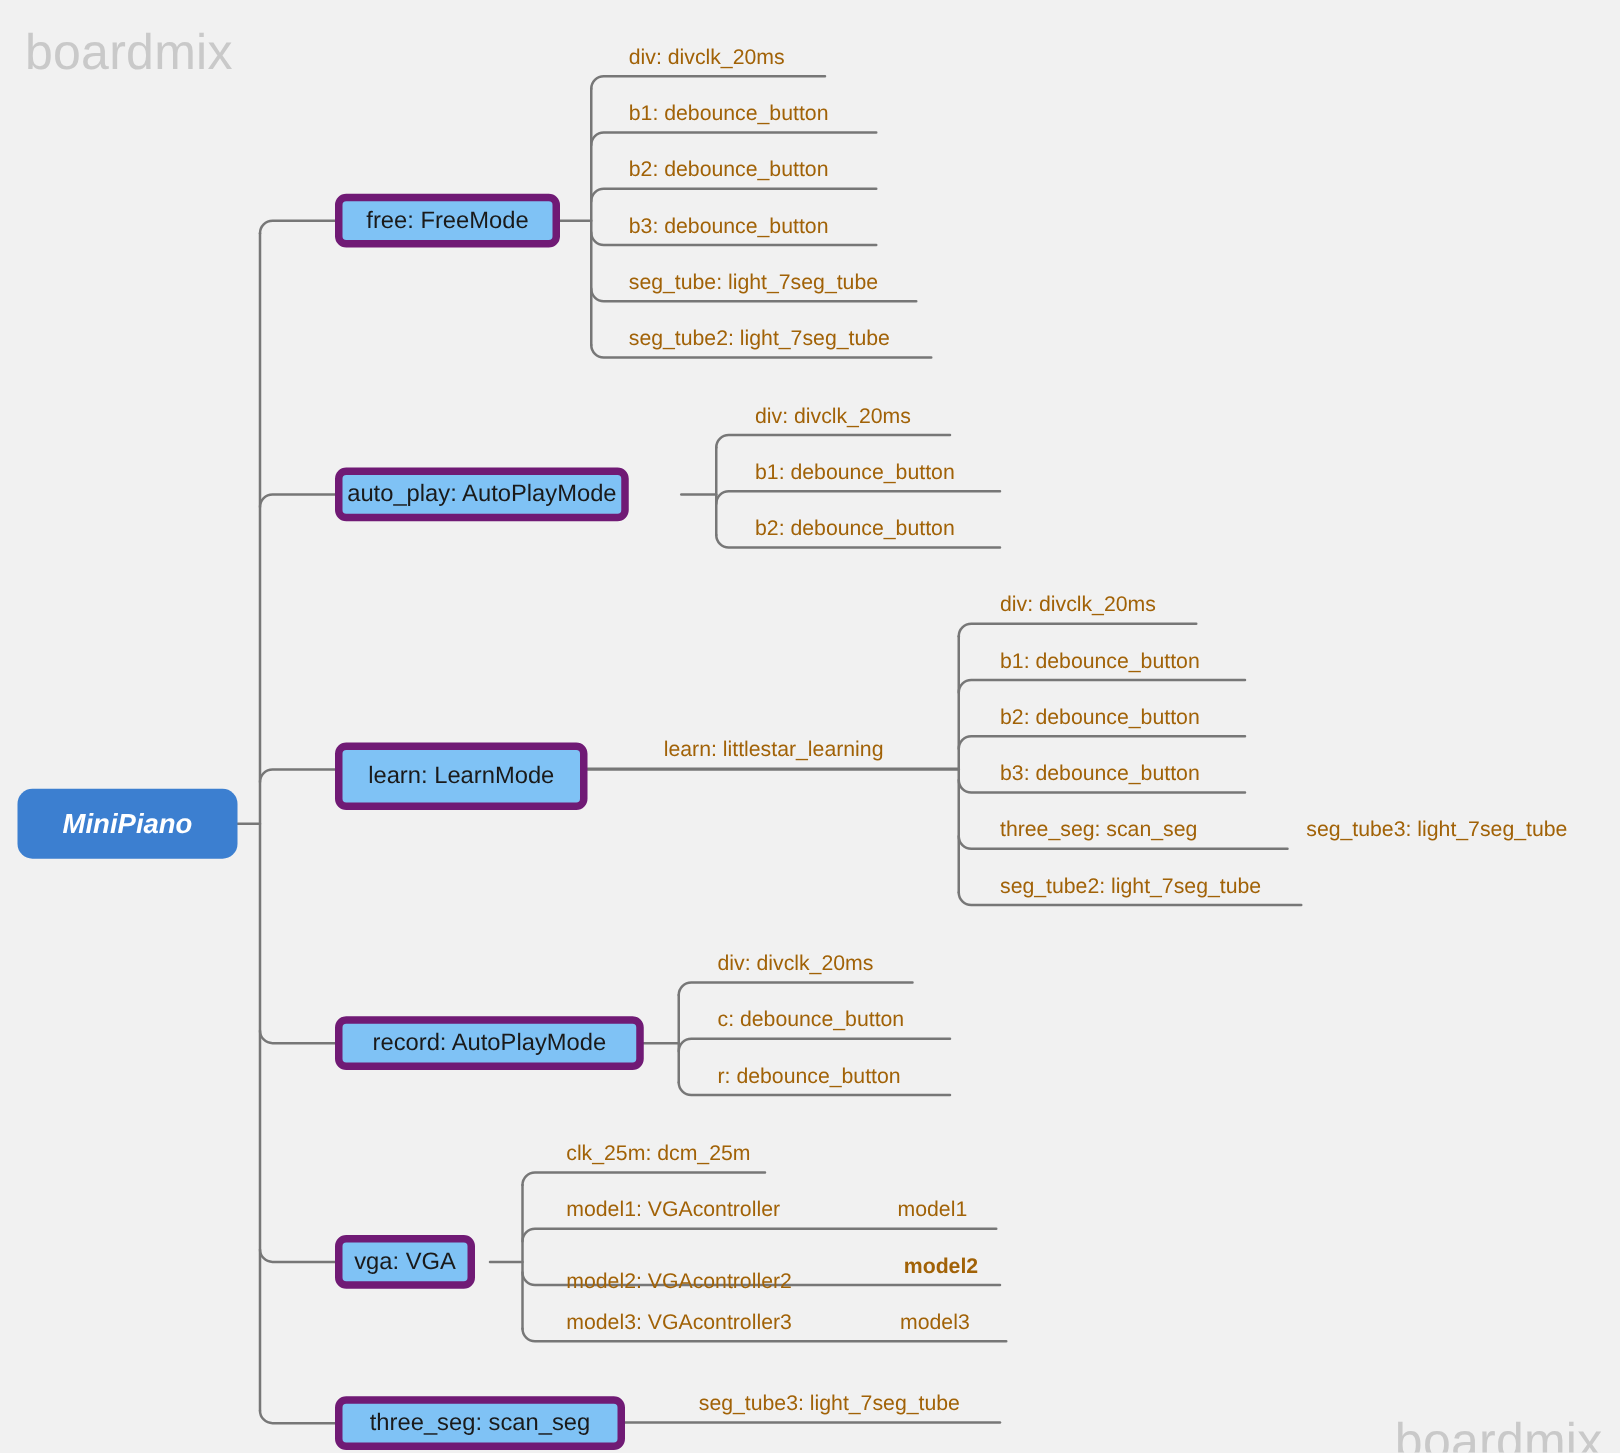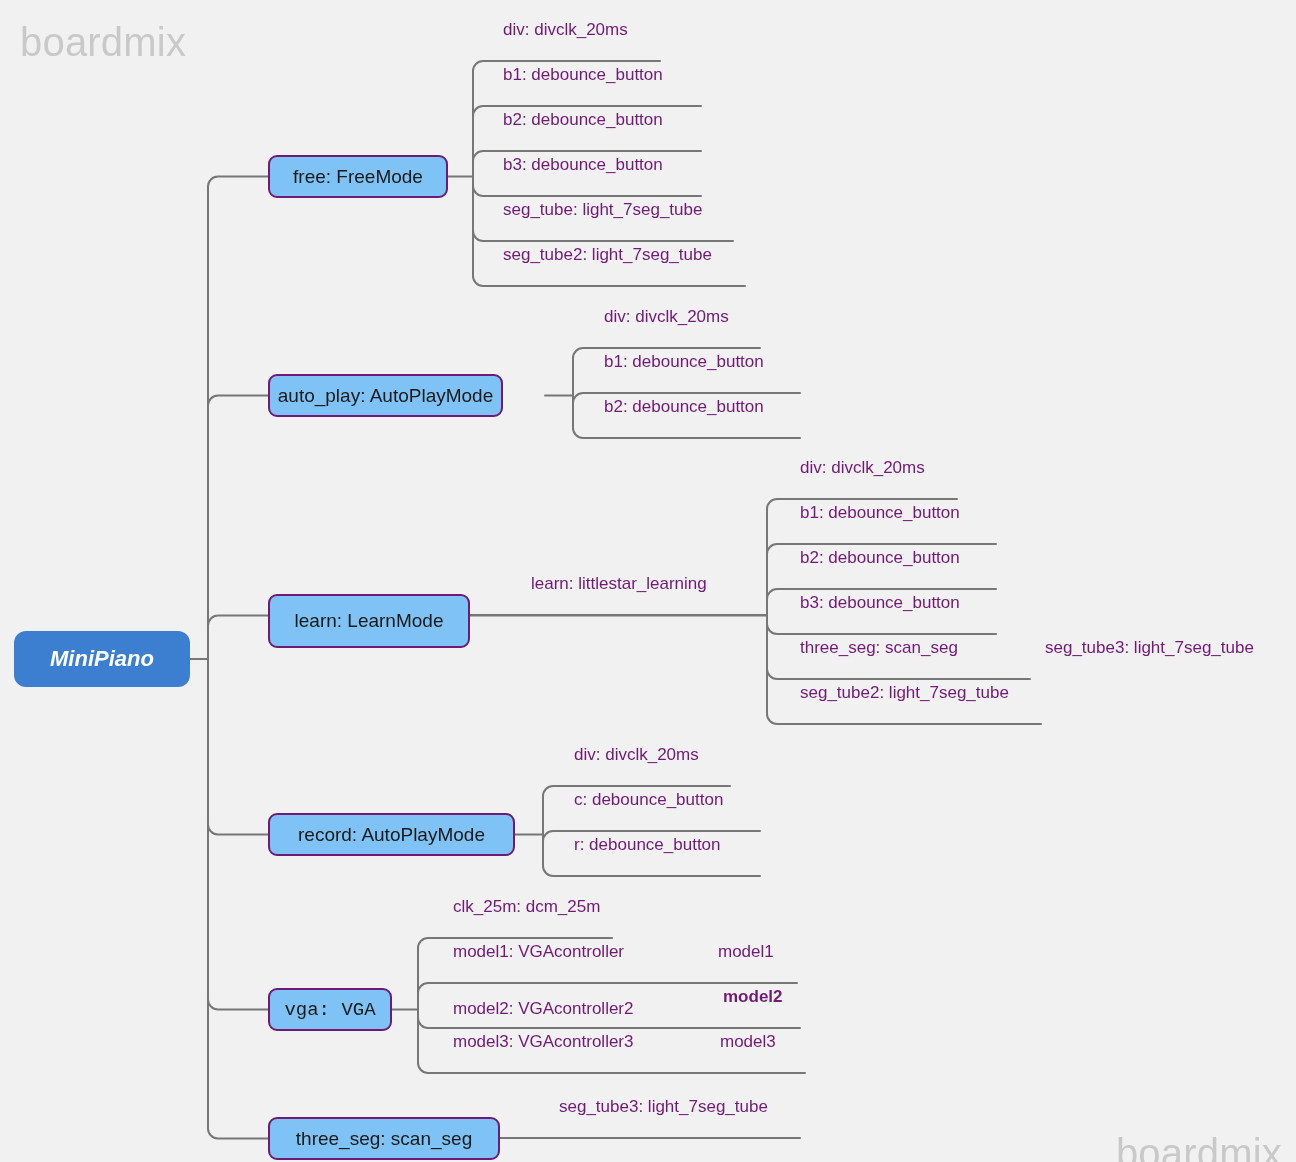--- a/index.html
+++ b/index.html
@@ -36,21 +36,21 @@
     white-space: nowrap;
     user-select: none;
   }
   .wm-tl { left: 20px; top: 4px; }
   .wm-br { right: 14px; bottom: 2px; }
 
   .node {
     position: absolute;
     box-sizing: border-box;
     border-radius: 9px;
-    border: 2px solid #701a75;
+    border: 6px solid #701a75;
     background: #7fc2f5;
     color: #1a1a1a;
     font-size: 19px;
     display: flex;
     align-items: center;
     justify-content: center;
     white-space: nowrap;
     padding: 0 14px;
   }
   .node.root {
@@ -58,24 +58,24 @@
     color: #ffffff;
     font-weight: bold;
     font-size: 22px;
     border: none;
     border-radius: 12px;
     font-style: italic;
   }
   .leaf {
     position: absolute;
     font-size: 17px;
-    color: #701a75;
+    color: #a16207;
     white-space: nowrap;
     transform: translateY(-100%);
-    padding-bottom: 21px;
+    padding-bottom: 5px;
   }
 </style>
 </head>
 <body>
 
 <div id="stage">
 
   <svg id="wires" viewBox="0 0 1296 1162" width="1296" height="1162">
       <path d="M190 643 H208" fill="none" stroke="#777777" stroke-width="2" stroke-linecap="round"></path>
       <path d="M208 170.5 V1112.5" fill="none" stroke="#777777" stroke-width="2" stroke-linecap="round"></path>
@@ -153,21 +153,21 @@
       <div class="leaf" style="left: 800px; top: 618px;">b3: debounce_button</div>
       <div class="leaf" style="left: 800px; top: 663px;">three_seg: scan_seg</div>
       <div class="leaf" style="left: 1045px; top: 663px;">seg_tube3: light_7seg_tube</div>
       <div class="leaf" style="left: 800px; top: 708px;">seg_tube2: light_7seg_tube</div>
       <div class="node" style="left: 268px; top: 797px; width: 247px; height: 43px;">
         <span>record: AutoPlayMode</span>
       </div>
       <div class="leaf" style="left: 574px; top: 770px;">div: divclk_20ms</div>
       <div class="leaf" style="left: 574px; top: 815px;">c: debounce_button</div>
       <div class="leaf" style="left: 574px; top: 860px;">r: debounce_button</div>
-      <div class="node" style="left: 268px; top: 972px; width: 124px; height: 43px; font-family: Liberation Mono, monospace;">
+      <div class="node" style="left: 268px; top: 972px; width: 112px; height: 43px;">
         <span>vga: VGA</span>
       </div>
       <div class="leaf" style="left: 453px; top: 922px;">clk_25m: dcm_25m</div>
       <div class="leaf" style="left: 453px; top: 967px;">model1: VGAcontroller</div>
       <div class="leaf" style="left: 718px; top: 967px;">model1</div>
       <div class="leaf" style="left: 453px; top: 1012px; margin-top: 12px;">model2: VGAcontroller2</div>
       <div class="leaf" style="left: 723px; top: 1012px; font-weight: bold;">model2</div>
       <div class="leaf" style="left: 453px; top: 1057px;">model3: VGAcontroller3</div>
       <div class="leaf" style="left: 720px; top: 1057px;">model3</div>
       <div class="node" style="left: 268px; top: 1101px; width: 232px; height: 43px;">

